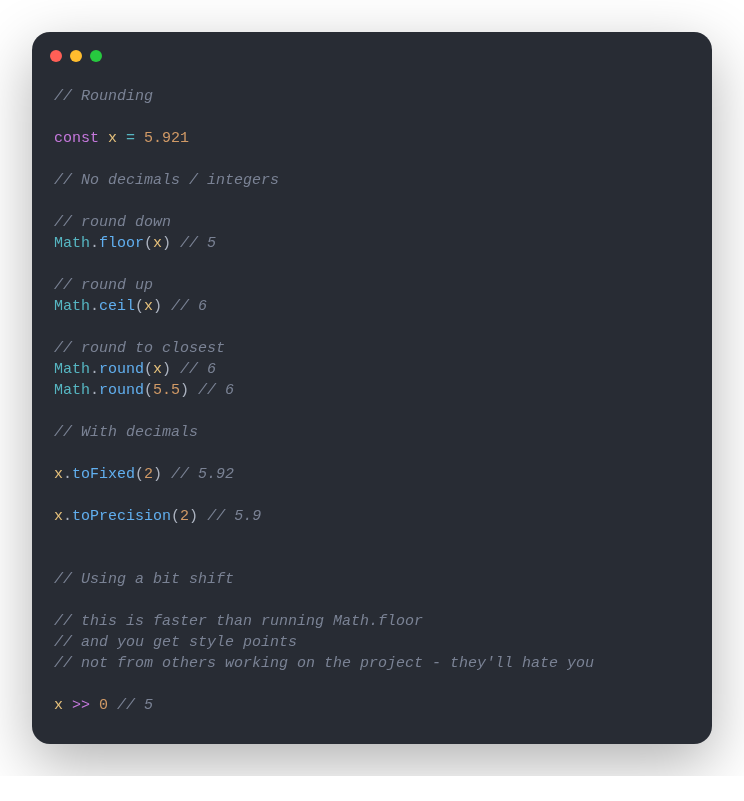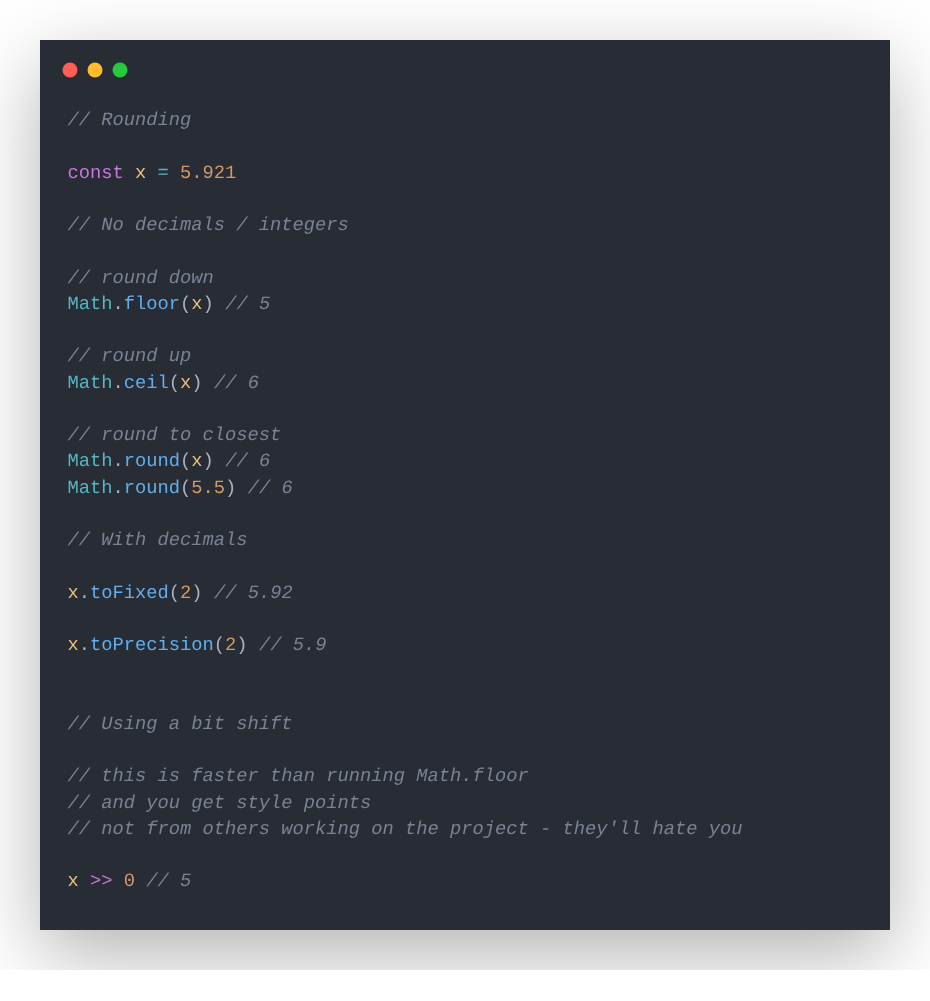--- a/index.html
+++ b/index.html
@@ -11,21 +11,21 @@
       background: #ffffff;
       display: flex;
       justify-content: center;
       align-items: flex-start;
       padding: 32px;
       font-family: 'SF Mono', 'Monaco', 'Consolas', 'Courier New', monospace;
     }
     .window {
       width: 680px;
       background: #282c34;
-      border-radius: 0;
+      border-radius: 18px;
       box-shadow: 0 20px 60px rgba(0,0,0,0.3);
       overflow: hidden;
     }
     .titlebar {
       padding: 18px 18px 0 18px;
       display: flex;
       gap: 8px;
     }
     .traffic-light {
       width: 12px;

